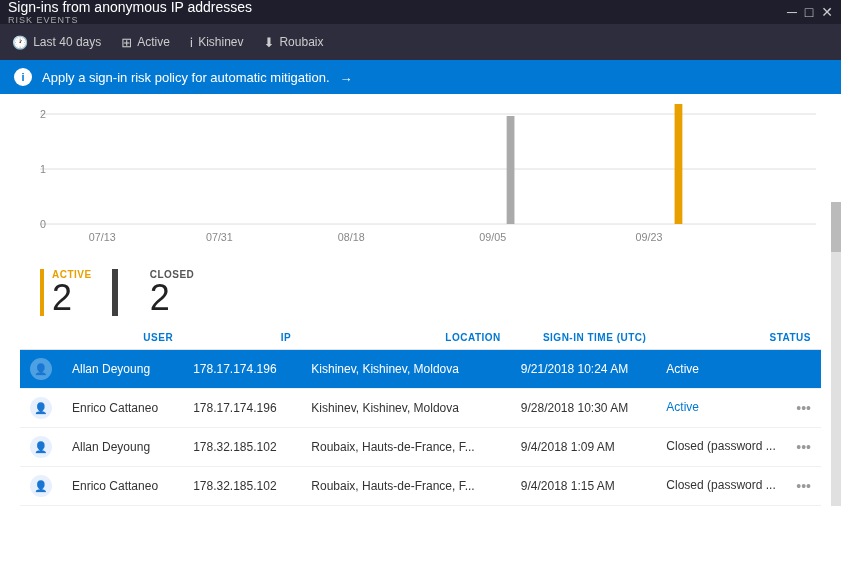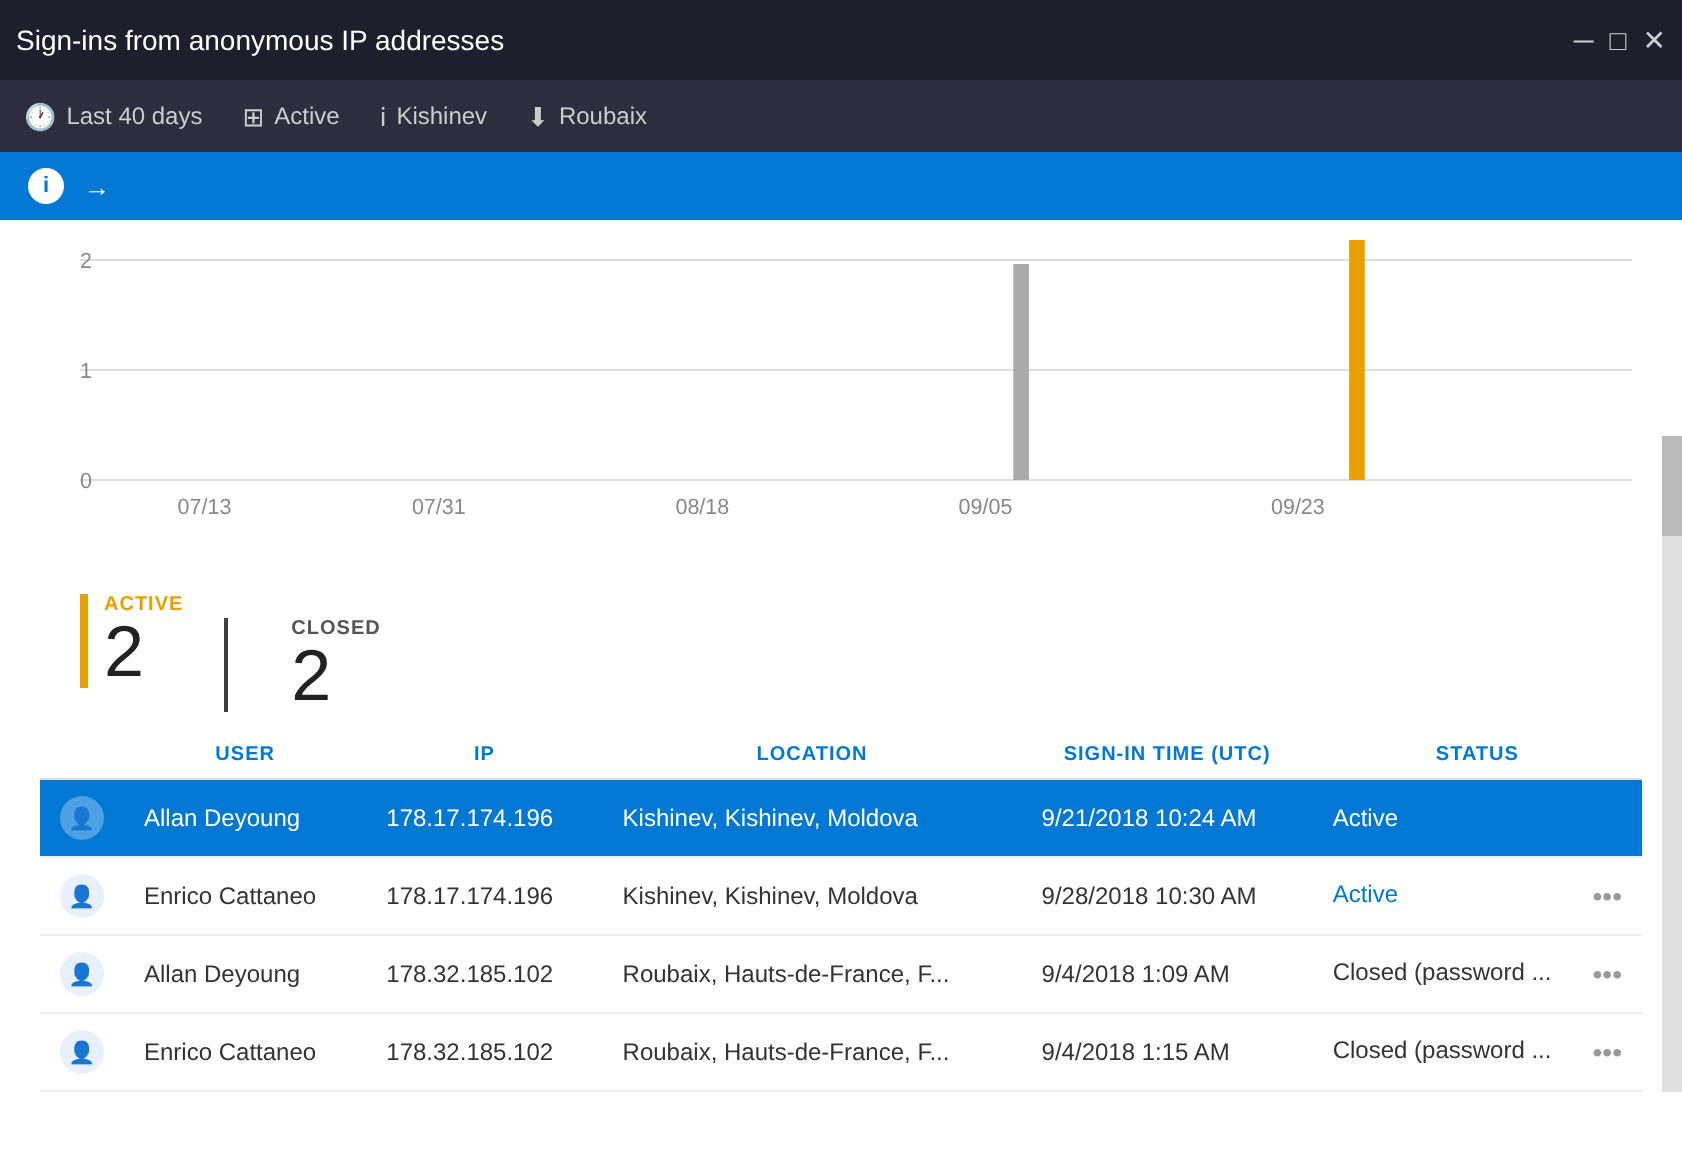--- a/index.html
+++ b/index.html
@@ -6,21 +6,21 @@
     body { font-family: 'Segoe UI', Arial, sans-serif; font-size: 12px; background: #fff; width: 841px; height: 578px; overflow: hidden; }
 
     
     .title-bar {
       background: #1e1e2d;
       color: #fff;
       display: flex;
       align-items: center;
       justify-content: space-between;
       padding: 4px 8px;
-      height: 40px;
+      height: 24px;
     }
     .title-bar-left { display: flex; flex-direction: column; }
     .title-bar-title { font-size: 14px; font-weight: 400; }
     .title-bar-sub { font-size: 9px; color: #aaa; letter-spacing: 1px; text-transform: uppercase; }
     .title-bar-controls { display: flex; gap: 8px; }
     .title-bar-controls span { cursor: pointer; color: #ccc; font-size: 14px; }
 
     
     .toolbar {
       background: #2d2d3d;
@@ -113,21 +113,21 @@
       padding: 0 20px 0 20px;
     }
     .data-table {
       width: 100%;
       border-collapse: collapse;
     }
     .data-table thead tr {
       border-bottom: 1px solid #e0e0e0;
     }
     .data-table th {
-      text-align: center;
+      text-align: right;
       padding: 6px 10px;
       font-size: 10px;
       font-weight: 600;
       color: #666;
       letter-spacing: 0.5px;
       text-transform: uppercase;
     }
     .data-table th.blue { color: #0078d4; }
     .data-table td {
       padding: 8px 10px;
@@ -177,20 +177,21 @@
       height: 50px;
       background: #bbb;
     }
   </style>
 </head>
 <body>
 
 <div class="title-bar">
   <div class="title-bar-left">
     <span class="title-bar-title">Sign-ins from anonymous IP addresses</span>
+    <span class="title-bar-sub">RISK EVENTS</span>
   </div>
   <div class="title-bar-controls">
     <span>─</span>
     <span>□</span>
     <span>✕</span>
   </div>
 </div>
 
 <div class="toolbar">
   <div class="toolbar-item">
@@ -206,20 +207,21 @@
     <span>Kishinev</span>
   </div>
   <div class="toolbar-item">
     <span class="toolbar-icon">⬇</span>
     <span>Roubaix</span>
   </div>
 </div>
 
 <div class="info-banner">
   <div class="info-icon">i</div>
+  <span>Apply a sign-in risk policy for automatic mitigation.</span>
   <span>→</span>
 </div>
 
 <div class="main-content">
 
   <div class="chart-area">
     <svg class="chart-svg" viewBox="0 0 800 140" preserveAspectRatio="none">
 
       <line x1="0" y1="10" x2="795" y2="10" stroke="#ddd" stroke-width="1"></line>
       <line x1="0" y1="65" x2="795" y2="65" stroke="#ddd" stroke-width="1"></line>
@@ -239,21 +241,21 @@
 
       <rect x="650" y="0" width="8" height="120" fill="#e8a000"></rect>
     </svg>
   </div>
 
   <div class="stats-row">
     <div class="stat-block" style="border-left: 4px solid #e8a000; padding-left: 8px;">
       <span class="stat-label stat-active-label">ACTIVE</span>
       <span class="stat-value">2</span>
     </div>
-    <div class="stat-block" style="border-left: 2px solid #404040; padding-left: 32px; margin-top: 24px;">
+    <div class="stat-block" style="border-left: 6px solid #404040; padding-left: 32px;">
       <span class="stat-label">CLOSED</span>
       <span class="stat-value">2</span>
     </div>
   </div>
 
   <div class="table-container">
     <table class="data-table">
       <thead>
         <tr>
           <th style="width:32px;"></th>

